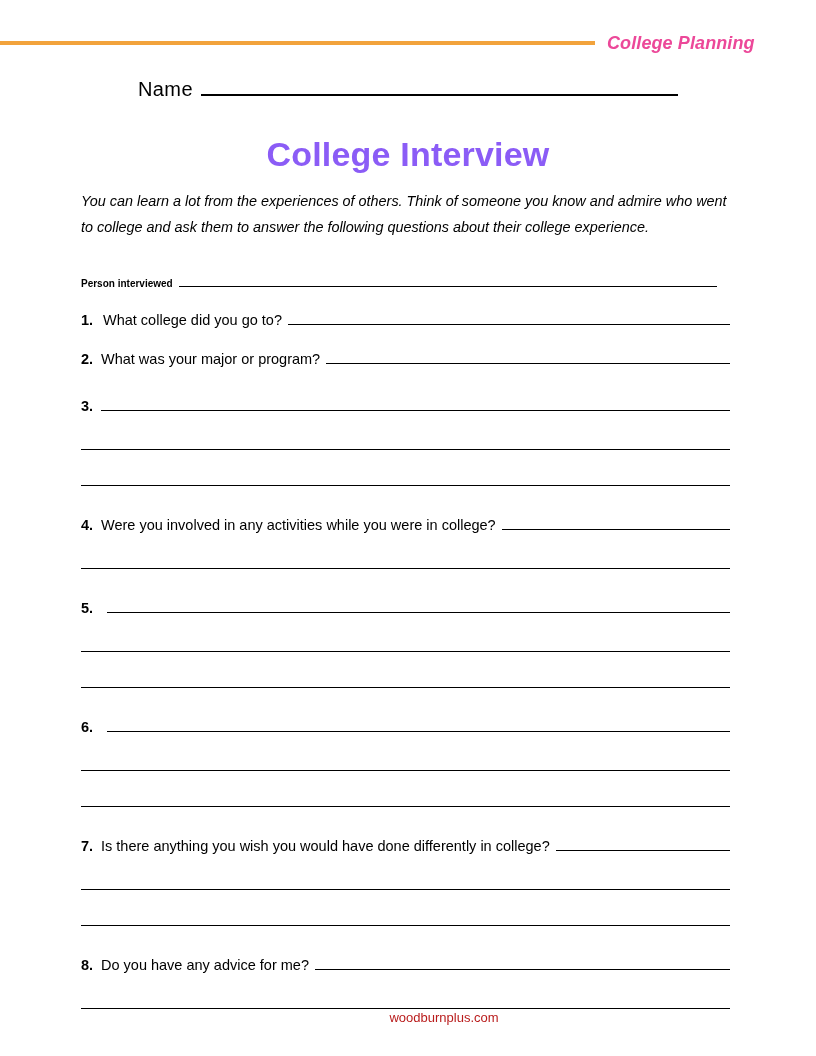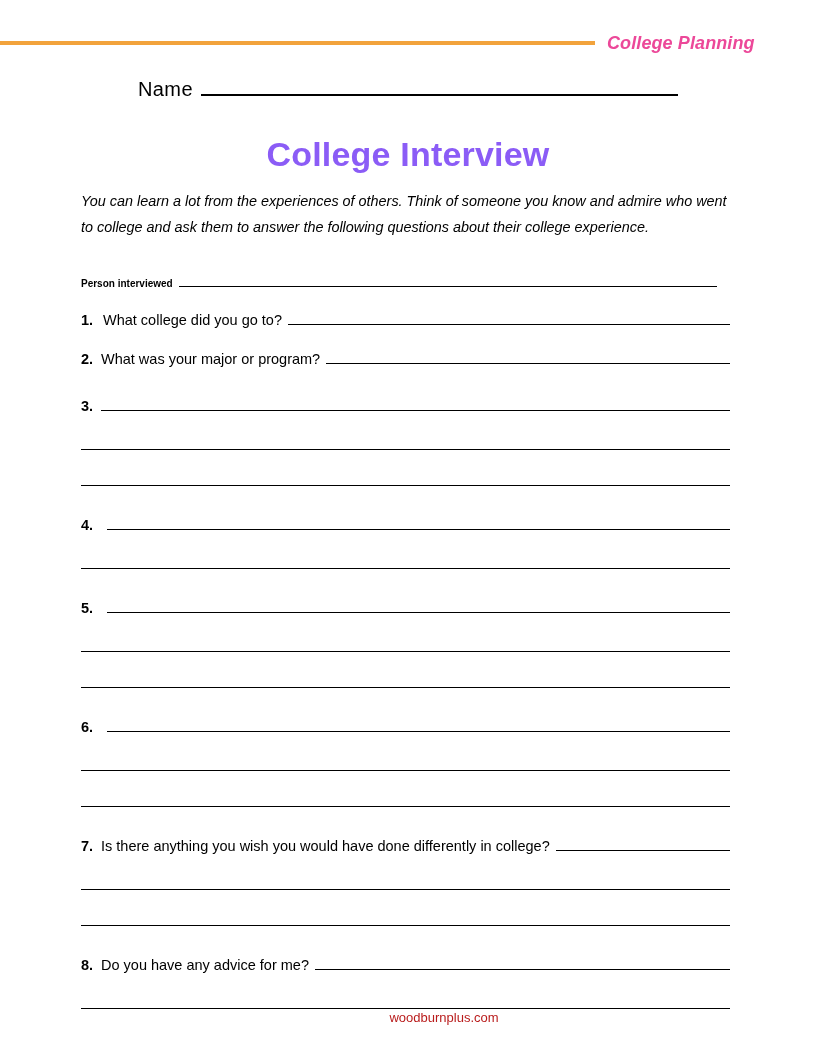--- a/index.html
+++ b/index.html
@@ -212,20 +212,21 @@
         <div class="q-row">
           <span class="q-num narrow">3.</span>
           <span class="q-fill tight"></span>
         </div>
         <div class="answer-line"></div>
         <div class="answer-line"></div>
       </div>
       <div class="q-block gap-lg">
         <div class="q-row">
           <span class="q-num narrow">4.</span>
+          <span class="q-text">Were you involved in any activities while you were in college?</span>
           <span class="q-fill"></span>
         </div>
         <div class="answer-line"></div>
       </div>
       <div class="q-block gap-lg">
         <div class="q-row">
           <span class="q-num narrow">5.</span>
           <span class="q-fill"></span>
         </div>
         <div class="answer-line"></div>

